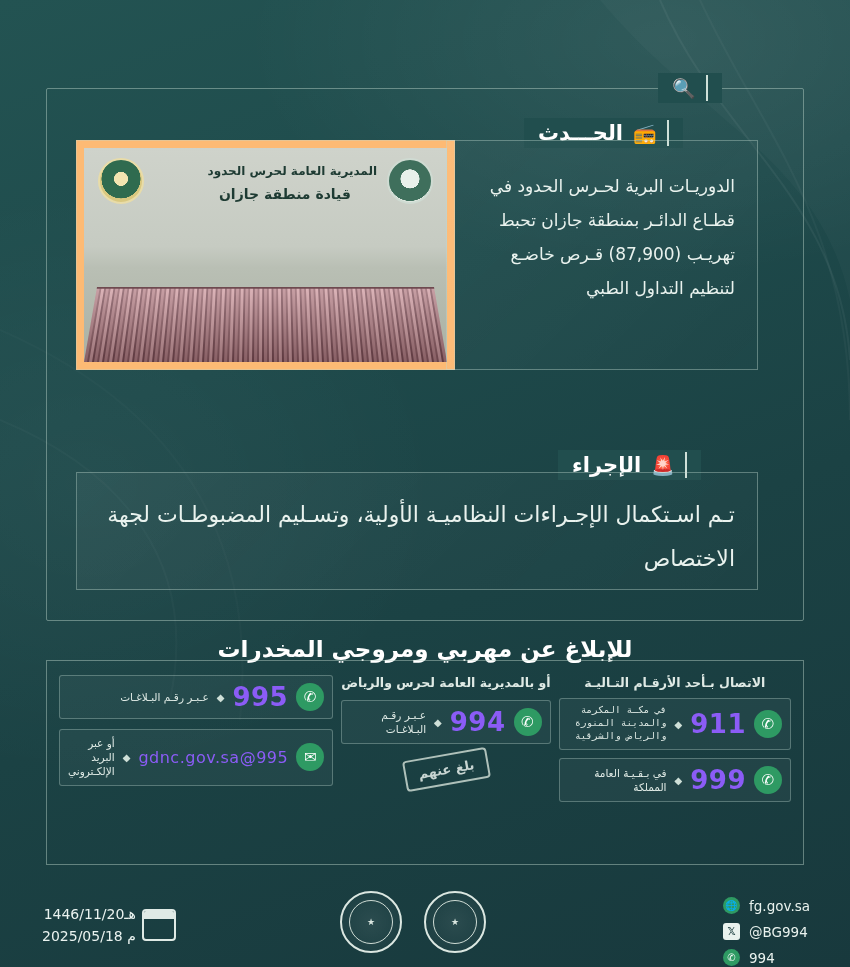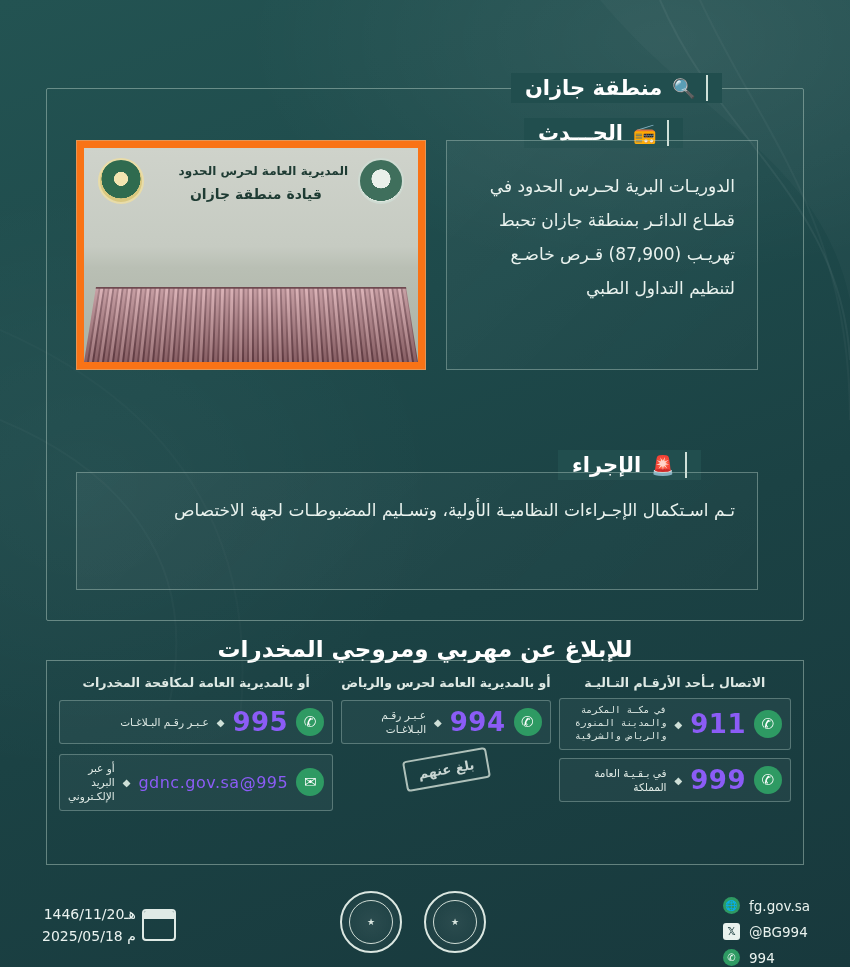--- a/index.html
+++ b/index.html
@@ -42,23 +42,23 @@
   .section-title .bar {
     width: 2px; height: 26px; background: #cfe0d8; display: inline-block;
   }
   .section-title .icon { font-size: 19px; line-height: 1; }
 
   #region-title { top: 73px; right: 128px; }
 
   
   .photo-wrap {
     position: absolute; left: 76px; top: 140px;
-    width: 350px; height: 230px;
+    width: 379px; height: 230px;
     border: 1px solid rgba(190,215,205,0.35);
-    background: #f97316;
+    background: #fdba74;
     overflow: hidden;
   }
   .photo {
     position: absolute; inset: 7px;
     background:
       linear-gradient(to bottom, #cfd3cb 0%, #c6cbc2 46%, #b9bfb4 56%, #aab1a4 100%);
     overflow: hidden;
   }
   .photo .logo-l, .photo .logo-r {
     position: absolute; top: 10px; width: 46px; height: 46px; border-radius: 50%;
@@ -99,21 +99,21 @@
   #event-box { left: 446px; top: 140px; width: 312px; height: 230px; }
   #event-title { top: 118px; left: 524px; }
   .box-text {
     padding: 28px 22px 0 22px;
     font-size: 17px; line-height: 2.0; text-align: right; color: #e9f2ee;
     letter-spacing: .3px;
   }
 
   #action-box { left: 76px; top: 472px; width: 682px; height: 118px; }
   #action-title { top: 450px; left: 558px; }
-  #action-box .box-text { font-size: 17px; line-height: 2.0; padding-top: 20px; }
+  #action-box .box-text { font-size: 22px; line-height: 2.0; padding-top: 20px; }
 
   
   .report-heading {
     position: absolute; top: 636px; left: 0; right: 0;
     text-align: center; font-size: 23px; font-weight: bold; color: #ffffff;
   }
   .report-frame {
     position: absolute; left: 46px; right: 46px; top: 660px; height: 205px;
     border: 1px solid rgba(190,215,205,0.45);
   }
@@ -201,21 +201,20 @@
   <path d="M700,0 C760,130 850,220 850,420" stroke="rgba(255,255,255,0.07)" fill="none" stroke-width="2"></path>
   <path d="M0,420 C120,470 200,560 170,700" stroke="rgba(255,255,255,0.05)" fill="none" stroke-width="2"></path>
   <path d="M0,330 C160,400 260,520 240,720" stroke="rgba(255,255,255,0.04)" fill="none" stroke-width="2"></path>
 </svg>
 
 <div class="main-frame"></div>
 
 <div class="section-title" id="region-title">
   <span class="bar"></span>
   <span class="icon">🔍</span>
-  <span class="ttl">منطقة جازان</span>
 </div>
 
 <div class="photo-wrap">
   <div class="photo">
     <div class="logo-l"></div>
     <div class="logo-r"></div>
     <div class="cap1">المديرية العامة لحرس الحدود</div>
     <div class="cap2">قيادة منطقة جازان</div>
     <div class="pills"></div>
   </div>
@@ -264,21 +263,20 @@
       <div class="num-row">
         <span class="circle-icon">✆</span>
         <span class="num">994</span>
         <span class="diamond">◆</span>
         <span class="num-label">عـبـر رقـم البـلاغـات</span>
       </div>
       <div class="stamp">بلغ عنهم</div>
     </div>
 
     <div class="rcol">
-      <div class="rcol-head">أو بالمديرية العامة لمكافحة المخدرات</div>
       <div class="num-row">
         <span class="circle-icon">✆</span>
         <span class="num">995</span>
         <span class="diamond">◆</span>
         <span class="num-label">عـبـر رقـم البـلاغـات</span>
       </div>
       <div class="num-row email-row">
         <span class="circle-icon">✉</span>
         <span class="num">995@gdnc.gov.sa</span>
         <span class="diamond">◆</span>

